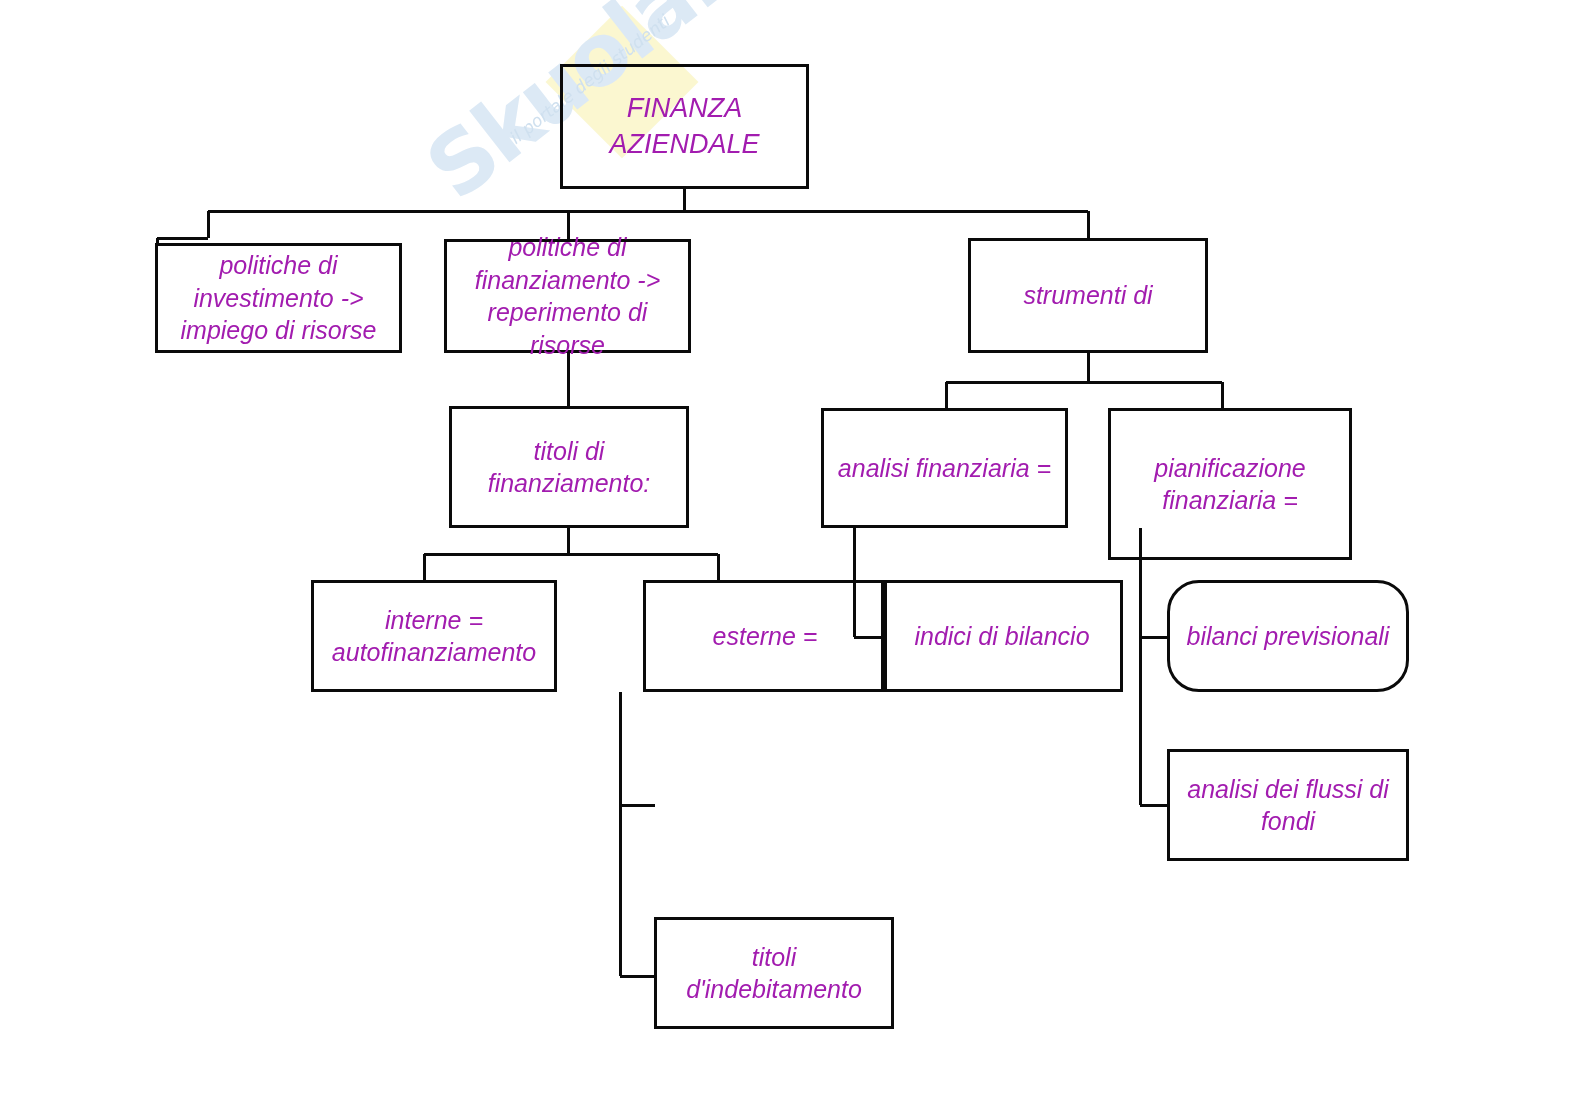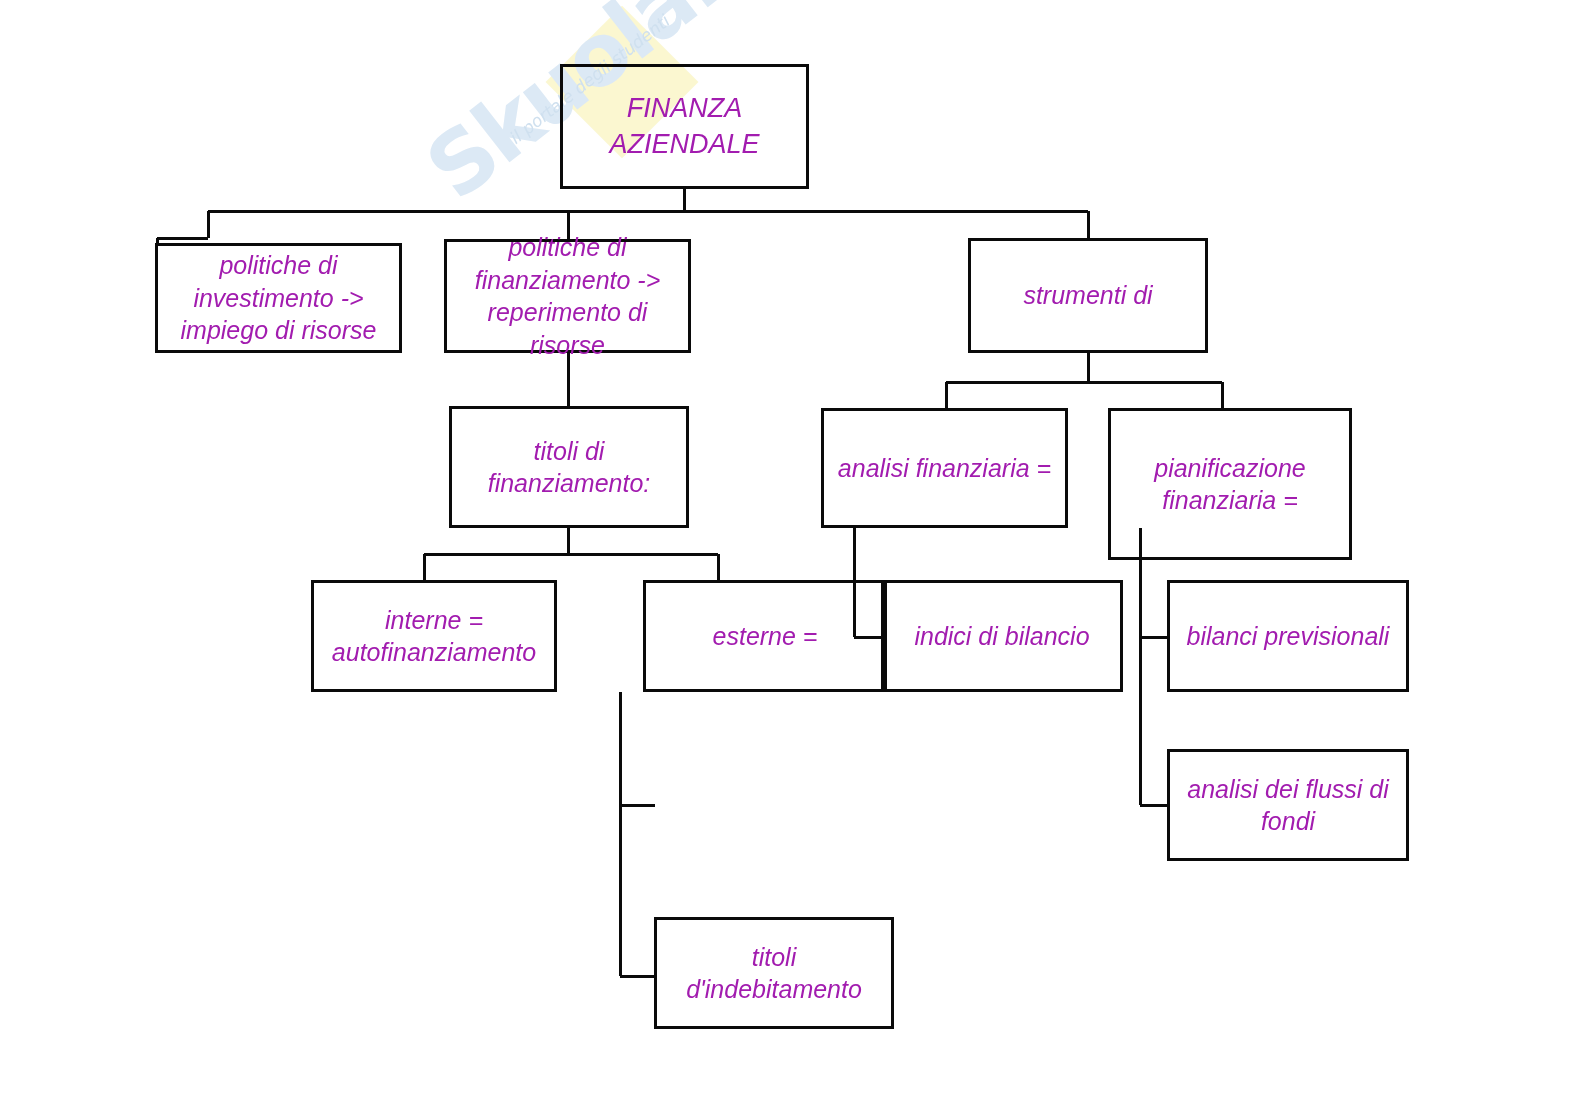--- a/index.html
+++ b/index.html
@@ -188,21 +188,21 @@
   </div>
 
   <div class="node fs-lvl3" style="left:595px; top:580px; width:244px; height:112px;margin-left:48px;">
     <span class="label">esterne =</span>
   </div>
 
   <div class="node fs-lvl3" style="left:881px; top:580px; width:242px; height:112px;">
     <span class="label">indici di bilancio</span>
   </div>
 
-  <div class="node fs-lvl3" style="left:1167px; top:580px; width:242px; height:112px;">
+  <div class="node fs-lvl3" style="left:1167px; top:580px; width:242px; height:112px;border-radius:32px;">
     <span class="label">bilanci previsionali</span>
   </div>
 
 
   <div class="node fs-lvl3" style="left:654px; top:917px; width:240px; height:112px;">
     <span class="label">titoli
 d'indebitamento</span>
   </div>
 
   <div class="node fs-lvl3" style="left:1167px; top:749px; width:242px; height:112px;">

